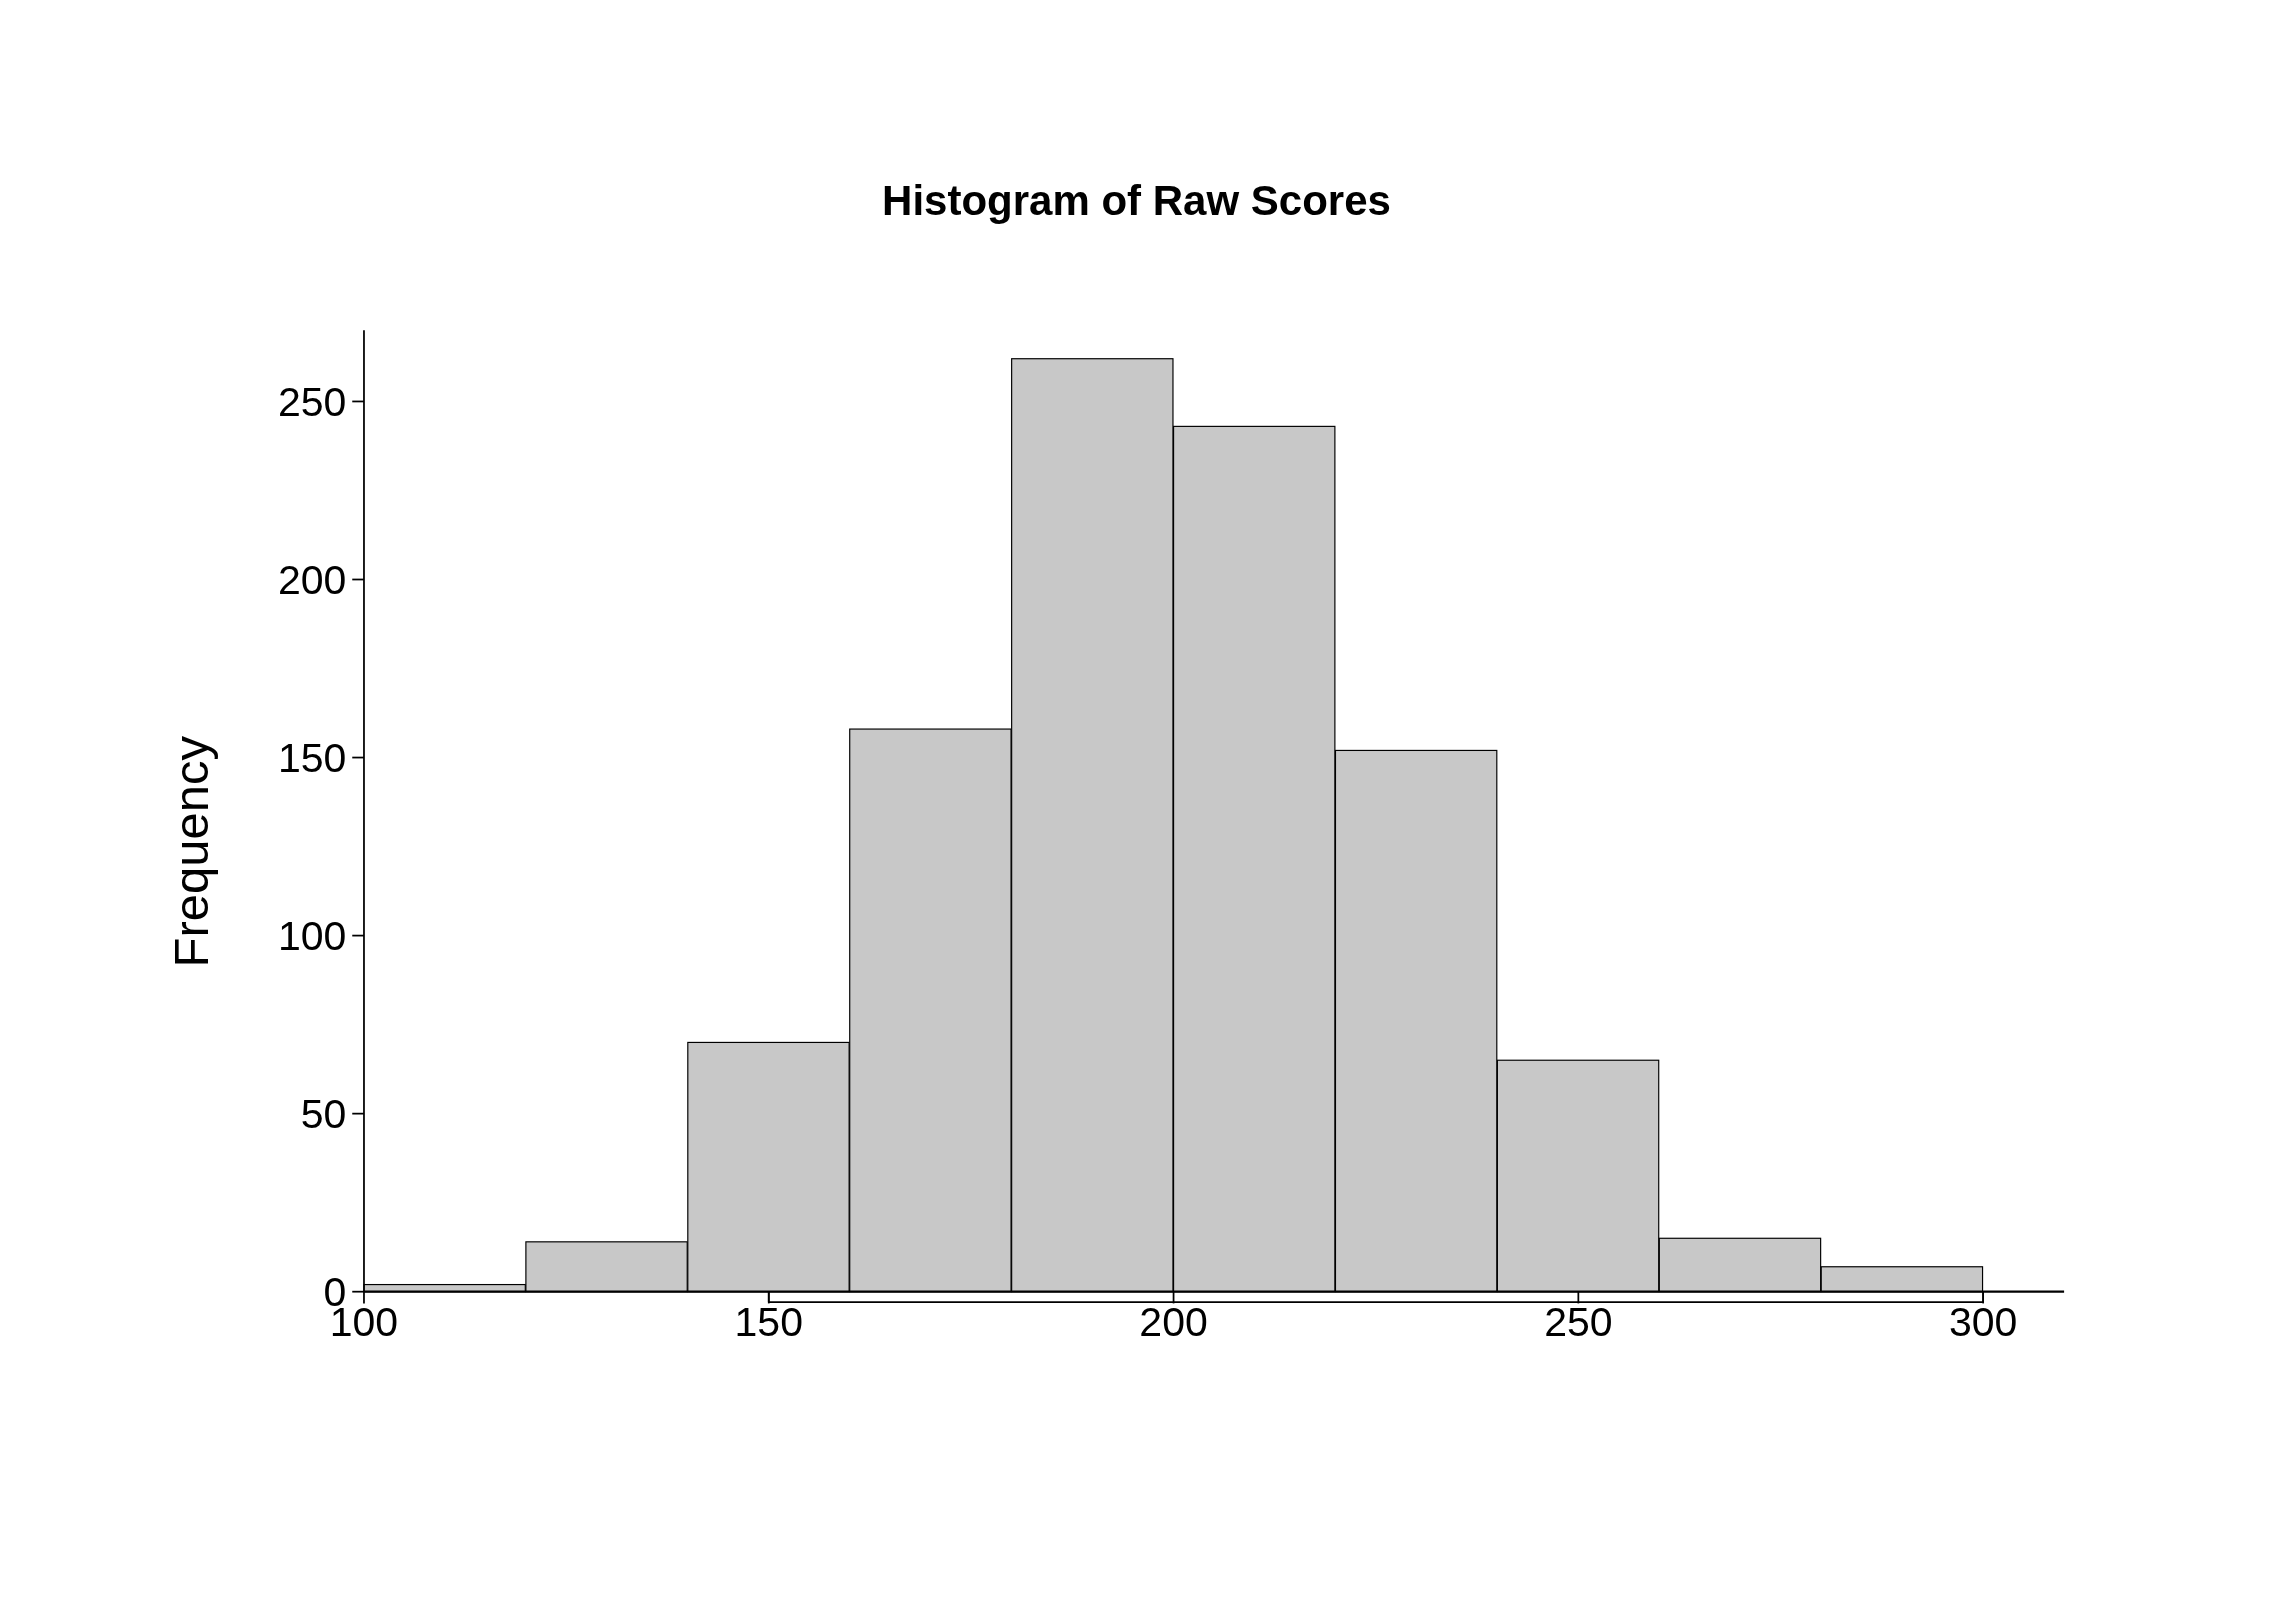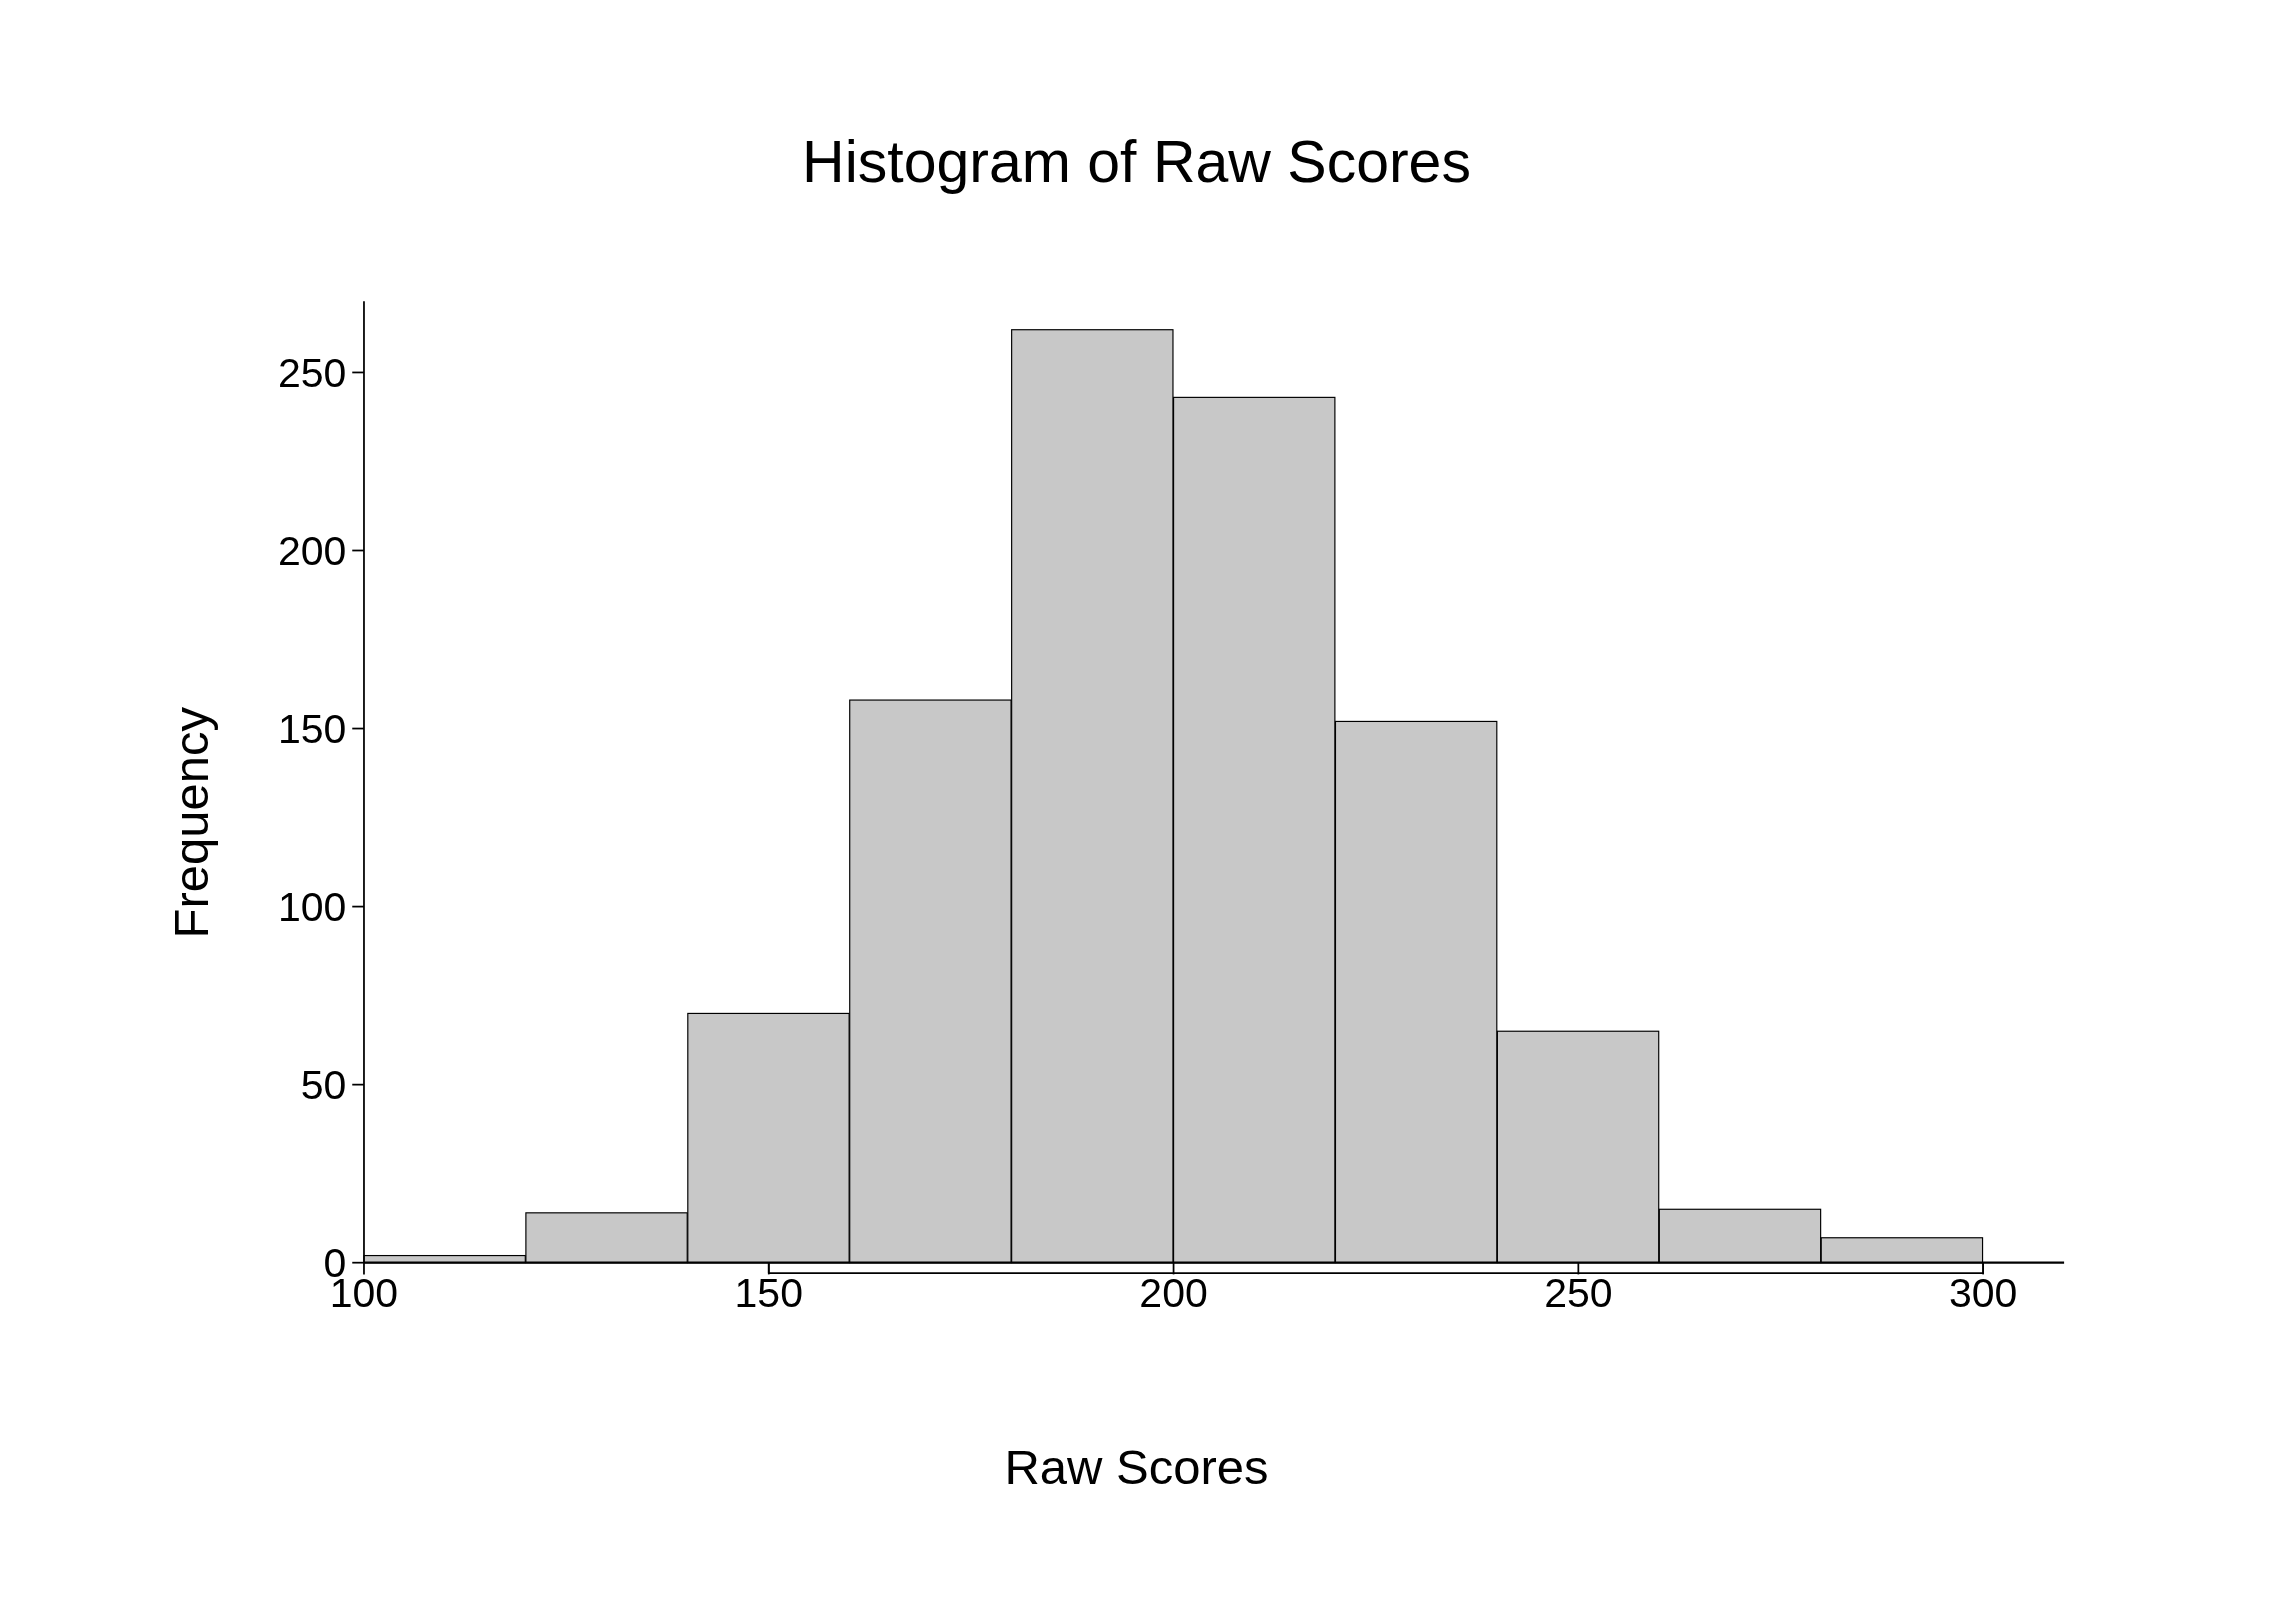--- a/index.html
+++ b/index.html
@@ -15,22 +15,22 @@
     .chart-container {
       width: 2056px;
       height: 1461px;
       position: relative;
       display: flex;
       flex-direction: column;
       align-items: center;
       justify-content: center;
     }
     .chart-title {
-      font-size: 59px;
-      font-weight: normal;
+      font-size: 42px;
+      font-weight: bold;
       margin-bottom: 32px;
       font-family: Arial, sans-serif;
     }
     .chart-area {
       display: flex;
       flex-direction: row;
       align-items: center;
       width: 1948px;
       height: 1190px;
     }
@@ -101,15 +101,14 @@
           <text x="190" y="813.8888888888888" text-anchor="end" font-size="70" font-family="Arial, sans-serif">150</text>
           <line x1="200" y1="485.1851851851852" x2="220" y2="485.1851851851852" stroke="#000" stroke-width="3"></line>
           <text x="190" y="510.1851851851852" text-anchor="end" font-size="70" font-family="Arial, sans-serif">200</text>
           <line x1="200" y1="181.48148148148152" x2="220" y2="181.48148148148152" stroke="#000" stroke-width="3"></line>
           <text x="190" y="206.48148148148152" text-anchor="end" font-size="70" font-family="Arial, sans-serif">250</text>
           <line x1="910.4761904761905" y1="1718" x2="2981.904761904762" y2="1718" stroke="#000" stroke-width="3"></line>
           <line x1="2981.904761904762" y1="1700" x2="2981.904761904762" y2="1718" stroke="#000" stroke-width="3"></line>
         </svg>
     </div>
   </div>
-  <div class="x-axis-label">Raw Scores</div>
 </div>
 
 
 </body></html>

